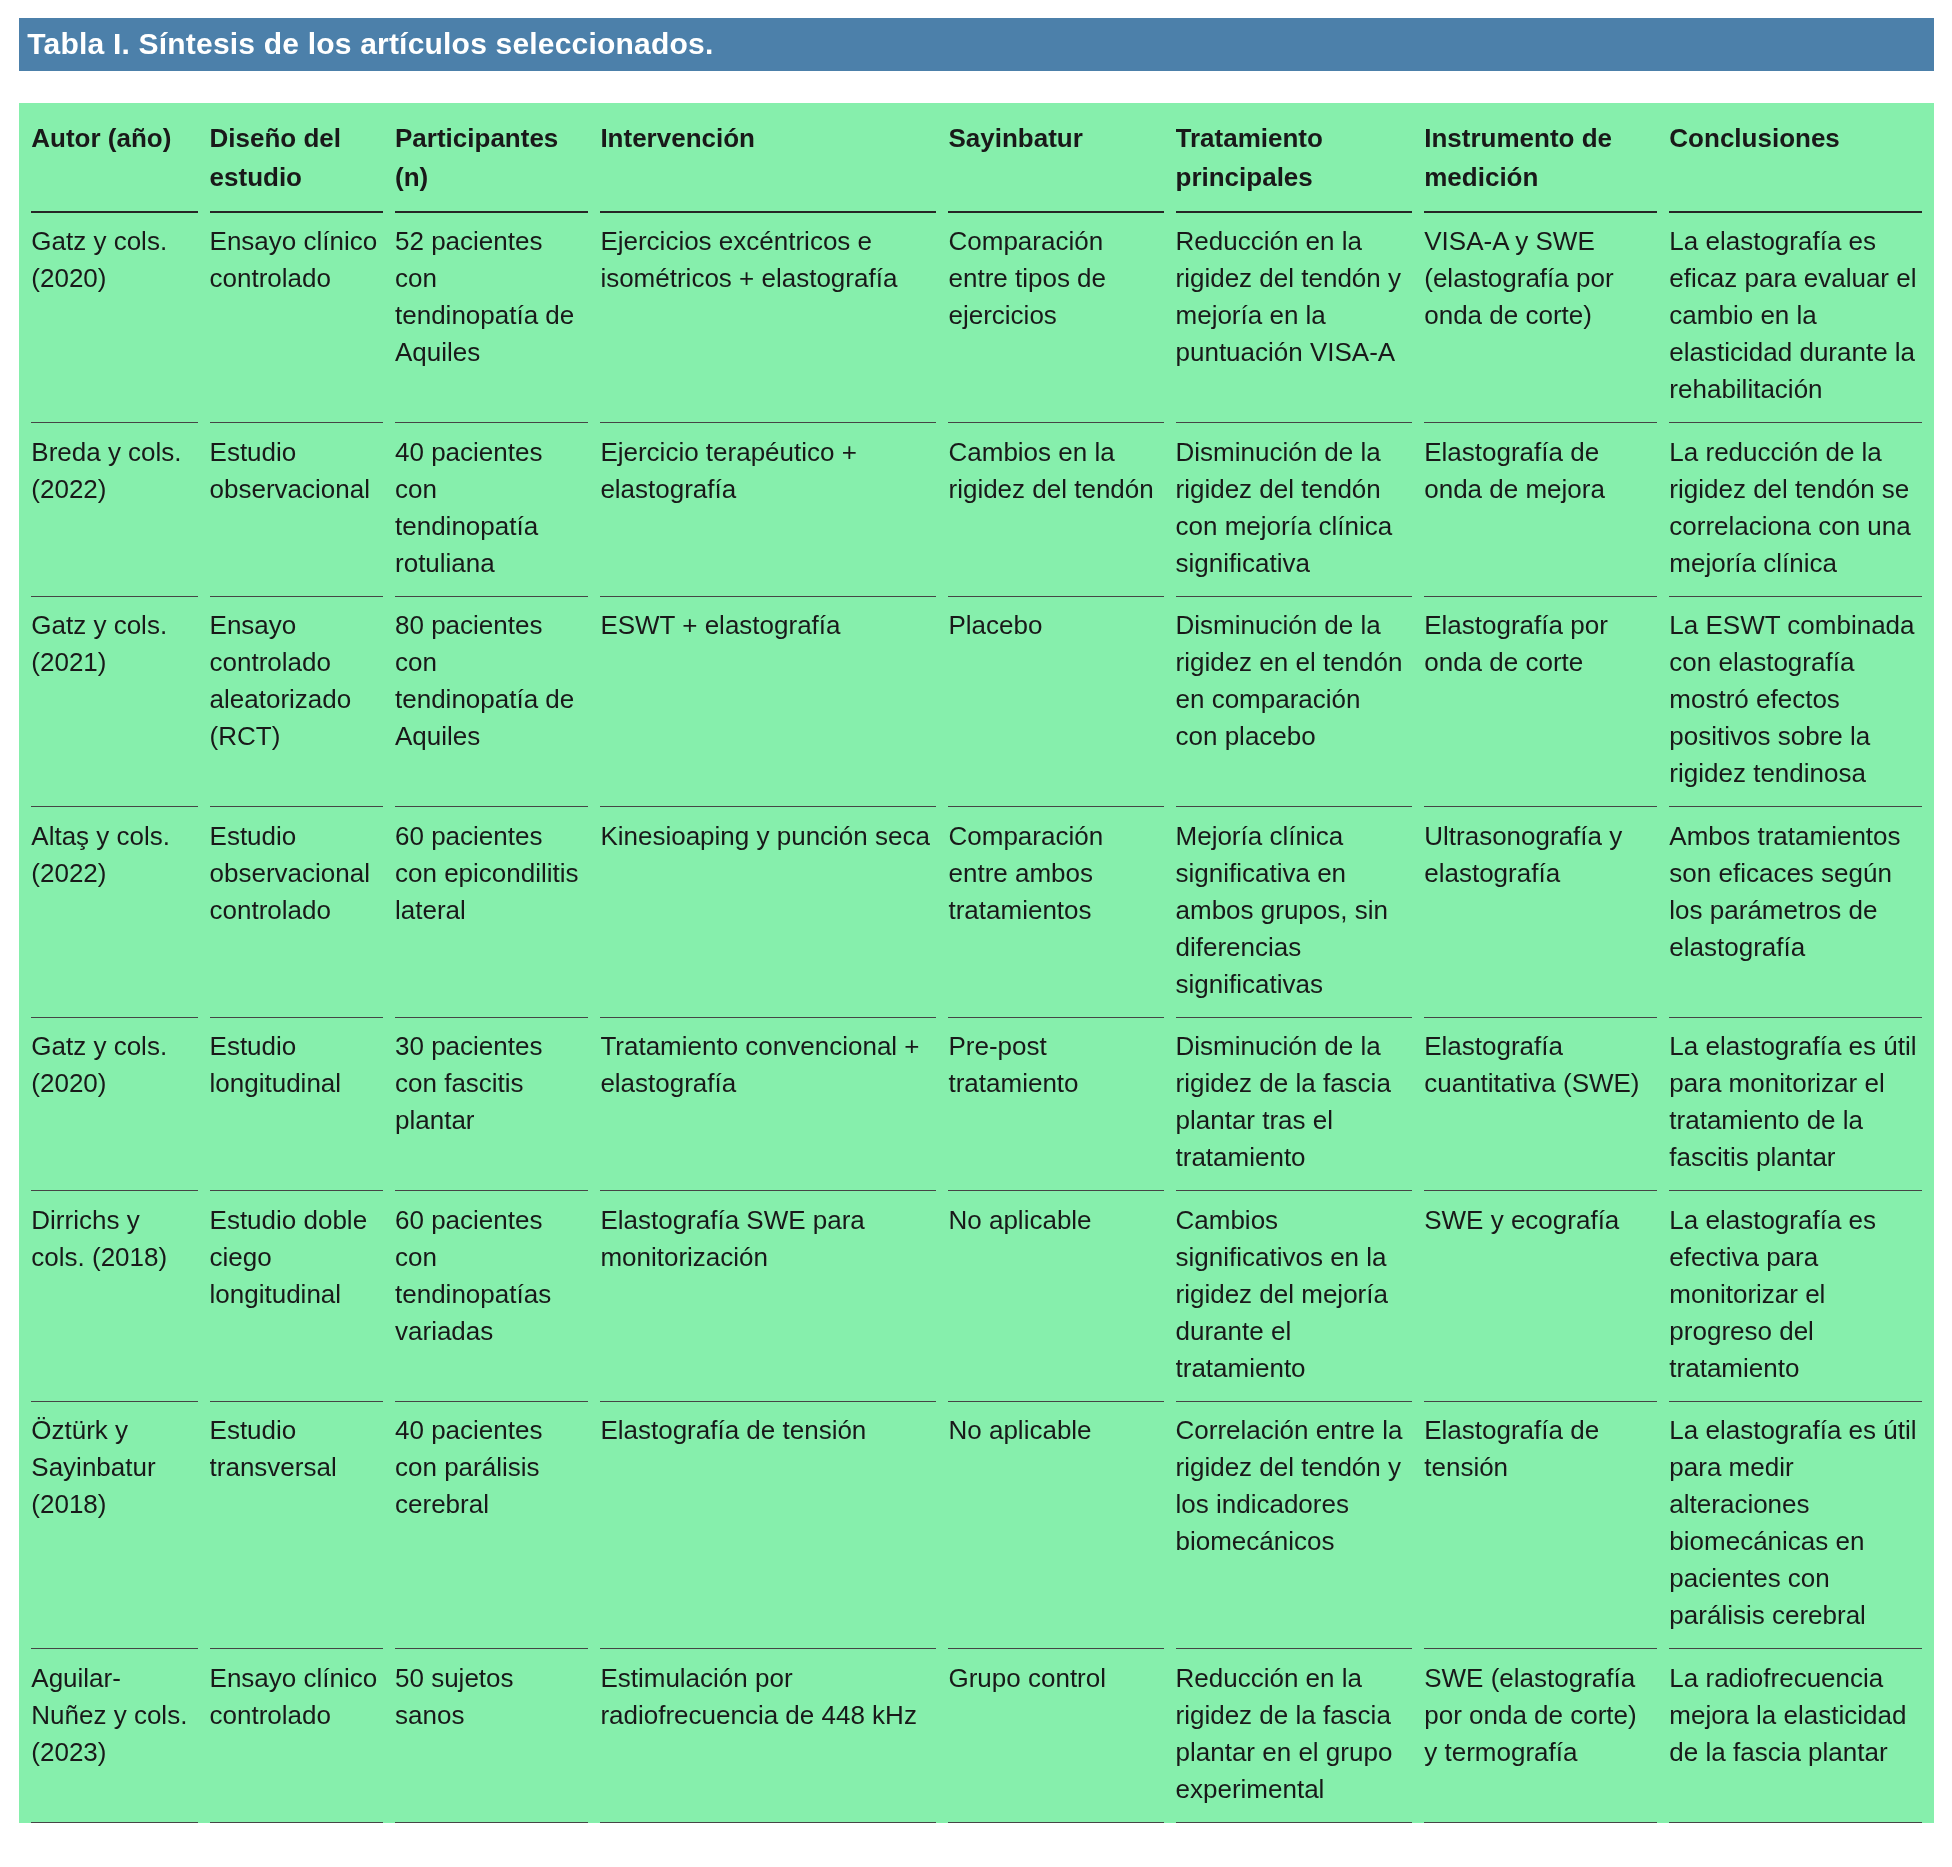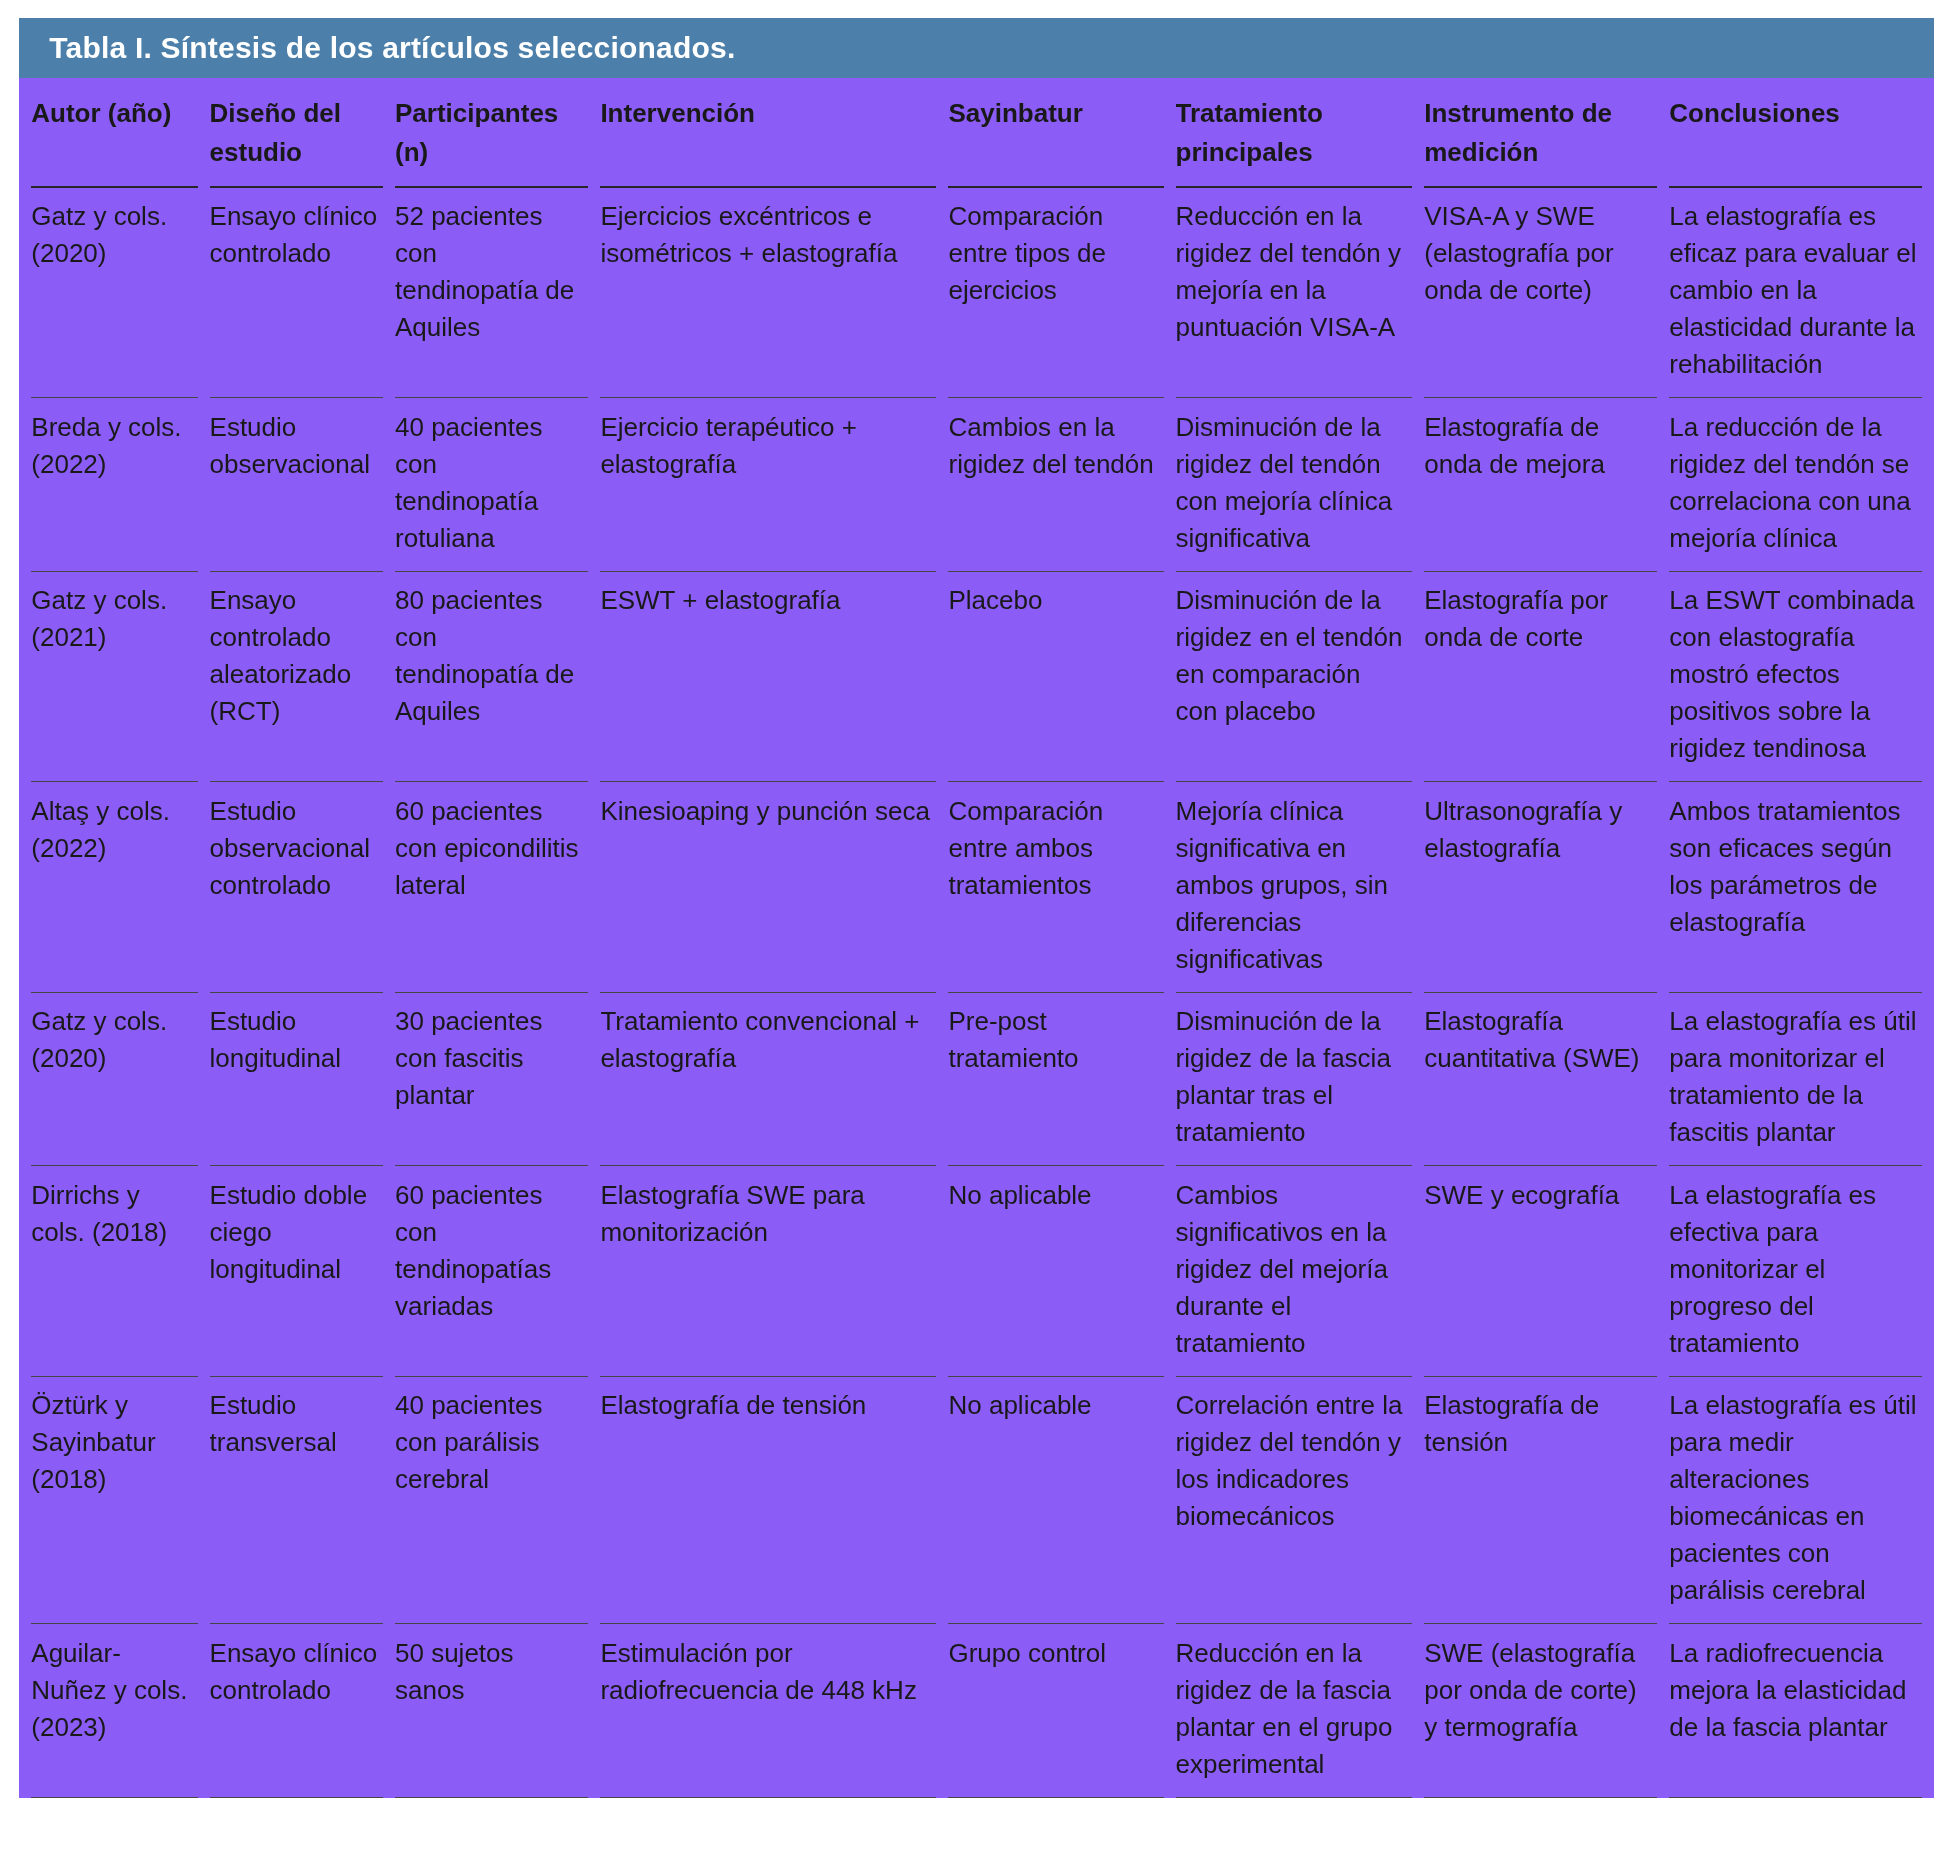--- a/index.html
+++ b/index.html
@@ -10,38 +10,39 @@
   }
   .sheet {
     box-sizing: border-box;
     width: 1952px;
     min-height: 1868px;
     padding: 17.6px 17.6px 3.5px 19.3px;
     background: #ffffff;
   }
   .title-bar {
     background: #4c80aa;
-    height: 60px;
+    height: 53px;
     display: flex;
     align-items: center;
-    padding: 0 30px;
+    padding: 0 8px;
     box-sizing: border-box;
   }
   .title-bar .title-text {
     color: #ffffff;
     font-size: 30px;
     font-weight: bold;
     letter-spacing: 0.2px;
   }
   table.synth {
     width: 100%;
     table-layout: fixed;
     border-collapse: separate;
     border-spacing: 12.3px 0;
-    background: #8b5cf6;
+    background: #86efac;
+    margin-top: 32px;
   }
   table.synth th,
   table.synth td {
     vertical-align: top;
     text-align: left;
     font-size: 26px;
     color: #191919;
     overflow: hidden;
   }
   table.synth th {

